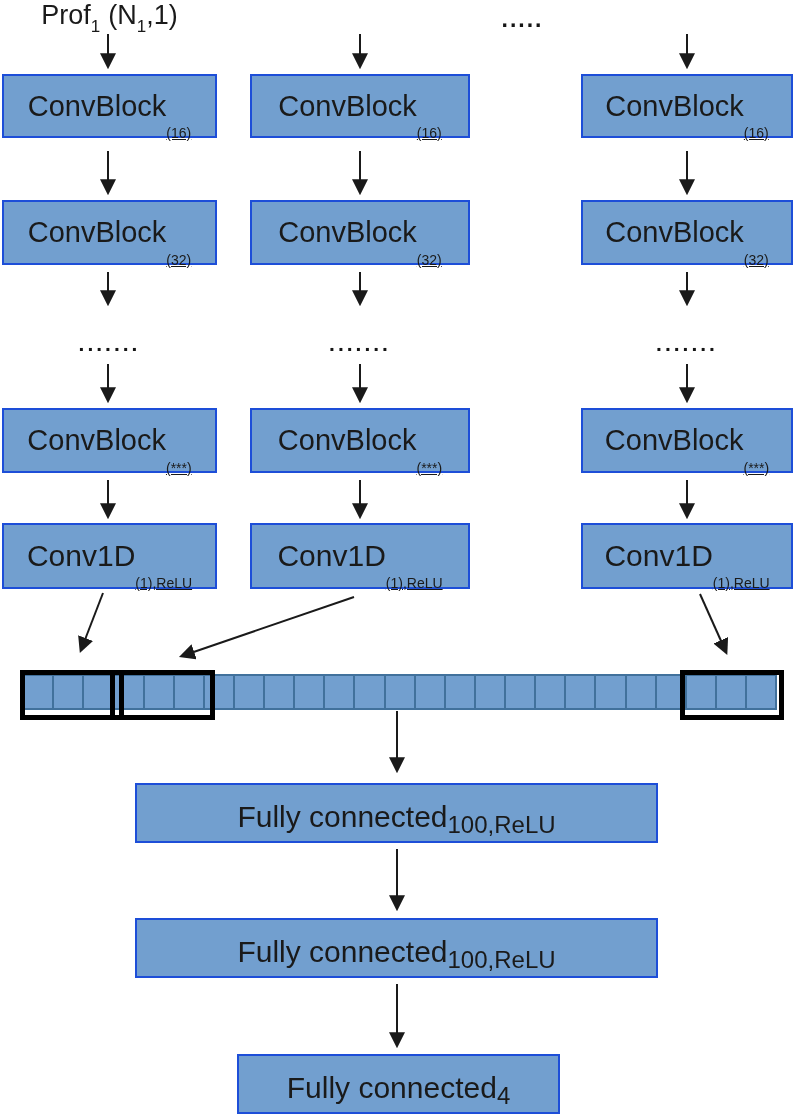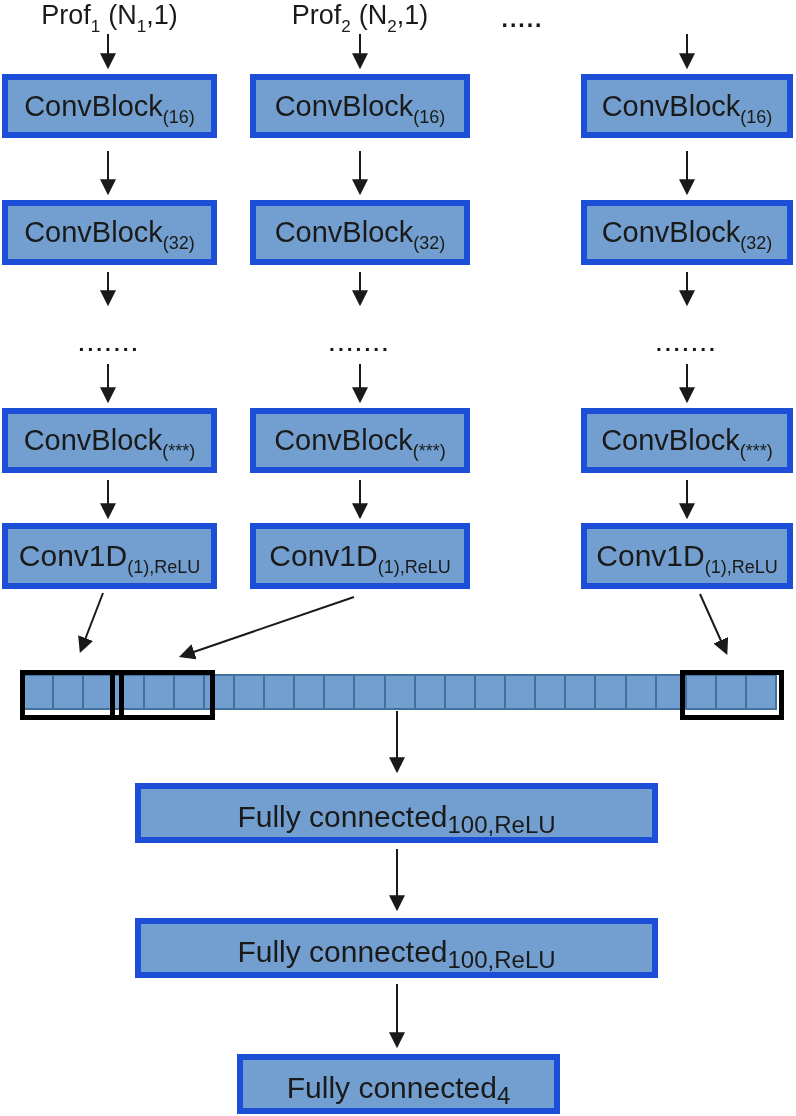--- a/index.html
+++ b/index.html
@@ -2,26 +2,26 @@
 <html><head>
 <meta charset="utf-8">
 <style>
   html,body{margin:0;padding:0;background:#ffffff;}
   #canvas{
     position:relative;width:796px;height:1116px;background:#ffffff;
     font-family:"Liberation Sans",sans-serif;color:#1a1a1a;overflow:hidden;
   }
   .box{
     position:absolute;box-sizing:border-box;
-    background:#729fcf;border:6px solid #1d4ed8;
+    background:#729fcf;border:2px solid #1d4ed8;
     display:flex;align-items:center;justify-content:center;
     white-space:nowrap;
   }
   .block-label{font-size:29px;}
-  .block-sub{font-size:18px;position:relative;top:11px;}
+  .block-sub{font-size:14px;position:relative;top:27px;text-decoration:underline;}
   .conv1d-label{font-size:30px;}
   .fc-label{font-size:30px;margin-top:8px;}
   .fc-sub{font-size:24px;position:relative;top:12px;}
   .prof{
     position:absolute;top:0;height:36px;text-align:center;
     font-size:27px;white-space:nowrap;
   }
   .prof .p-sub{font-size:17px;position:relative;top:8px;}
   .gap{display:inline-block;width:8px;}
   .ellipsis{
@@ -99,23 +99,20 @@
   <div class="ellipsis" style="left:2px;top:332px;width:215px;">.......</div>
   <div class="box" style="left:2px;top:408px;width:215px;height:65px;">
     <span class="block-label">ConvBlock</span>
       <span class="block-sub">(***)</span>
   </div>
   <div class="box" style="left:2px;top:523px;width:215px;height:66px;">
     <span class="conv1d-label">Conv1D</span>
       <span class="block-sub">(1),ReLU</span>
   </div>
 
-  <div class="prof" style="left:250px;width:220px;">
-    <span>Prof</span><span class="p-sub">2</span><span class="gap"></span><span>(N</span><span class="p-sub">2</span><span>,1)</span>
-  </div>
   <div class="box" style="left:250px;top:74px;width:220px;height:64px;">
     <span class="block-label">ConvBlock</span>
       <span class="block-sub">(16)</span>
   </div>
   <div class="box" style="left:250px;top:200px;width:220px;height:65px;">
     <span class="block-label">ConvBlock</span>
       <span class="block-sub">(32)</span>
   </div>
   <div class="ellipsis" style="left:250px;top:332px;width:220px;">.......</div>
   <div class="box" style="left:250px;top:408px;width:220px;height:65px;">

